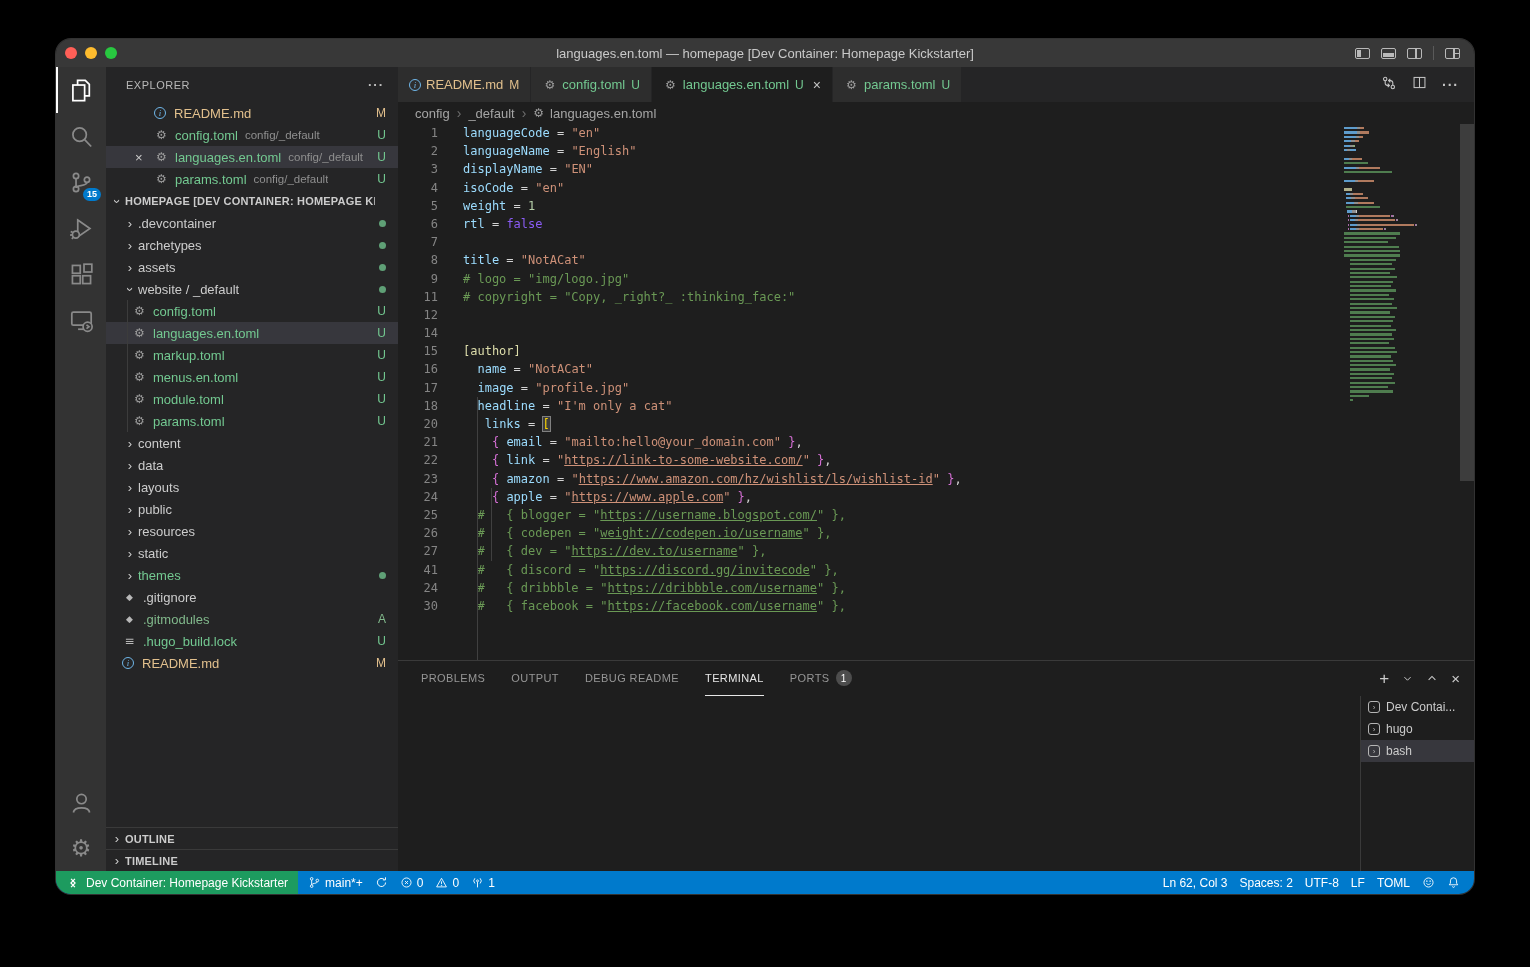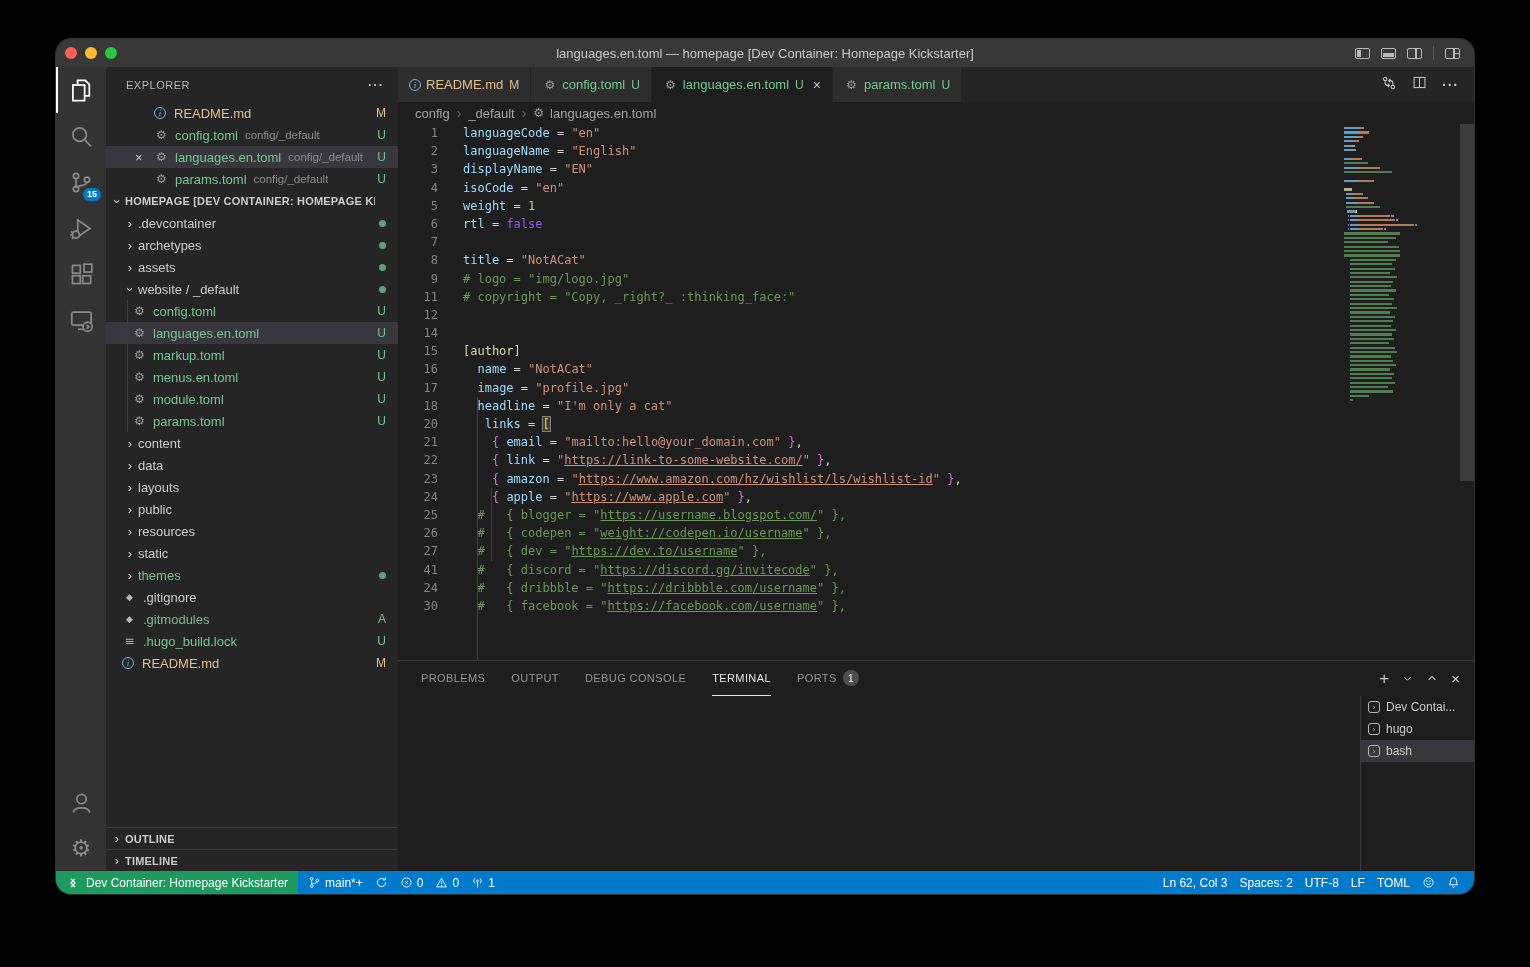--- a/index.html
+++ b/index.html
@@ -529,21 +529,21 @@
         </div>
         <div class="panel">
           <div class="panel-tabs" id="ptabs">
               <div class="ptab">
                 <span>PROBLEMS</span>
               </div>
               <div class="ptab">
                 <span>OUTPUT</span>
               </div>
               <div class="ptab">
-                <span>DEBUG CONSOLE</span>
+                <span>DEBUG README</span>
               </div>
               <div class="ptab active">
                 <span>TERMINAL</span>
               </div>
               <div class="ptab">
                 <span>PORTS</span>
                 <span class="ports-badge">1</span>
               </div>
             </div>
           <div class="panel-actions">

